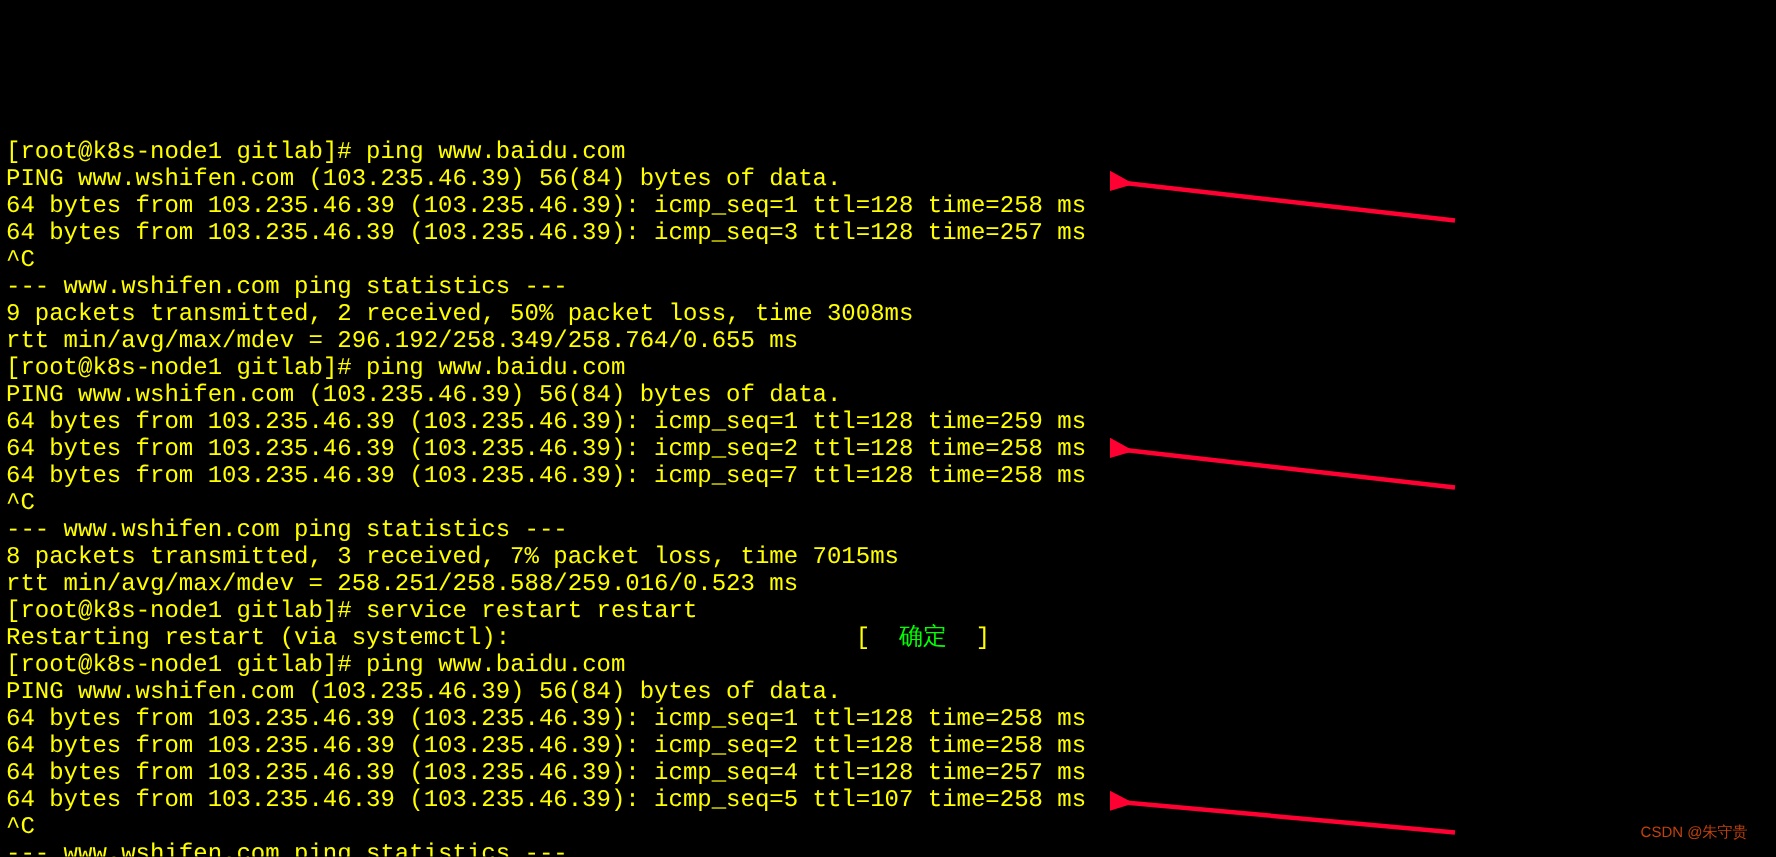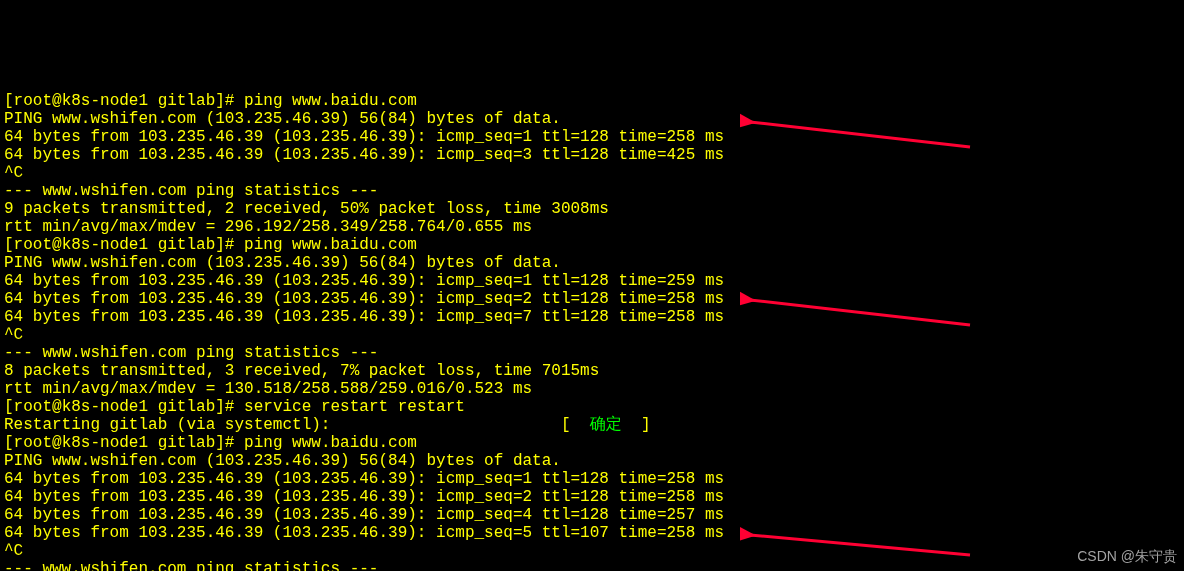--- a/index.html
+++ b/index.html
@@ -14,59 +14,59 @@
     height: 571px;
     overflow: hidden;
     position: relative;
     white-space: pre;
   }
   .term {
     padding: 2px 4px;
   }
   .line { white-space: pre; }
   .y { color: #ffff00; }
-  .g { color: #00ff00; }
+  .g { color: #00ff00; font-family: Liberation Serif, serif; }
   .arrow {
     position: absolute;
     pointer-events: none;
   }
   .watermark {
     position: absolute;
-    right: 7px;
+    right: 19px;
     bottom: 6px;
-    color: #a3a3a3;
-    font-size: 14px;
+    color: #c2410c;
+    font-size: 10px;
     font-family: sans-serif;
   }
 </style>
 </head>
 <body>
 
 
 
 <div class="term">
 <span class="line y"><span>[</span><span>root</span>@<span>k8s-node1</span> <span>gitlab</span>]# <span>ping www.baidu.com</span></span>
 <span class="line y">PING www.wshifen.com (103.235.46.39) 56(84) bytes of data.</span>
 <span class="line y" id="b1r0">64 bytes from 103.235.46.39 (103.235.46.39): icmp_seq=1 ttl=128 time=258 ms</span>
-<span class="line y" id="b1r1">64 bytes from 103.235.46.39 (103.235.46.39): icmp_seq=3 ttl=128 time=425 ms</span>
+<span class="line y" id="b1r1">64 bytes from 103.235.46.39 (103.235.46.39): icmp_seq=3 ttl=128 time=257 ms</span>
 <span class="line y">^C</span>
 <span class="line y">--- www.wshifen.com ping statistics ---</span>
 <span class="line y">9 packets transmitted, 2 received, 50% packet loss, time 3008ms</span>
 <span class="line y">rtt min/avg/max/mdev = 296.192/258.349/258.764/0.655 ms</span>
 <span class="line y">[<span>root</span>@<span>k8s-node1</span> <span>gitlab</span>]# <span>ping www.baidu.com</span></span>
 <span class="line y">PING www.wshifen.com (103.235.46.39) 56(84) bytes of data.</span>
 <span class="line y" id="b2r0">64 bytes from 103.235.46.39 (103.235.46.39): icmp_seq=1 ttl=128 time=259 ms</span>
 <span class="line y" id="b2r1">64 bytes from 103.235.46.39 (103.235.46.39): icmp_seq=2 ttl=128 time=258 ms</span>
 <span class="line y" id="b2r2">64 bytes from 103.235.46.39 (103.235.46.39): icmp_seq=7 ttl=128 time=258 ms</span>
 <span class="line y">^C</span>
 <span class="line y">--- www.wshifen.com ping statistics ---</span>
 <span class="line y">8 packets transmitted, 3 received, 7% packet loss, time 7015ms</span>
-<span class="line y">rtt min/avg/max/mdev = 130.518/258.588/259.016/0.523 ms</span>
+<span class="line y">rtt min/avg/max/mdev = 258.251/258.588/259.016/0.523 ms</span>
 <span class="line y">[<span>root</span>@<span>k8s-node1</span> <span>gitlab</span>]# <span>service restart restart</span></span>
-<span class="line y"><span>Restarting gitlab (via systemctl):</span>                        [  <span class="g">确定</span>  ]</span>
+<span class="line y"><span>Restarting restart (via systemctl):</span>                        [  <span class="g">确定</span>  ]</span>
 <span class="line y">[<span>root</span>@<span>k8s-node1</span> <span>gitlab</span>]# <span>ping www.baidu.com</span></span>
 <span class="line y">PING www.wshifen.com (103.235.46.39) 56(84) bytes of data.</span>
 <span class="line y" id="b3r0">64 bytes from 103.235.46.39 (103.235.46.39): icmp_seq=1 ttl=128 time=258 ms</span>
 <span class="line y" id="b3r1">64 bytes from 103.235.46.39 (103.235.46.39): icmp_seq=2 ttl=128 time=258 ms</span>
 <span class="line y" id="b3r2">64 bytes from 103.235.46.39 (103.235.46.39): icmp_seq=4 ttl=128 time=257 ms</span>
 <span class="line y" id="b3r3">64 bytes from 103.235.46.39 (103.235.46.39): icmp_seq=5 ttl=107 time=258 ms</span>
 <span class="line y">^C</span>
 <span class="line y">--- www.wshifen.com ping statistics ---</span>
 
 

